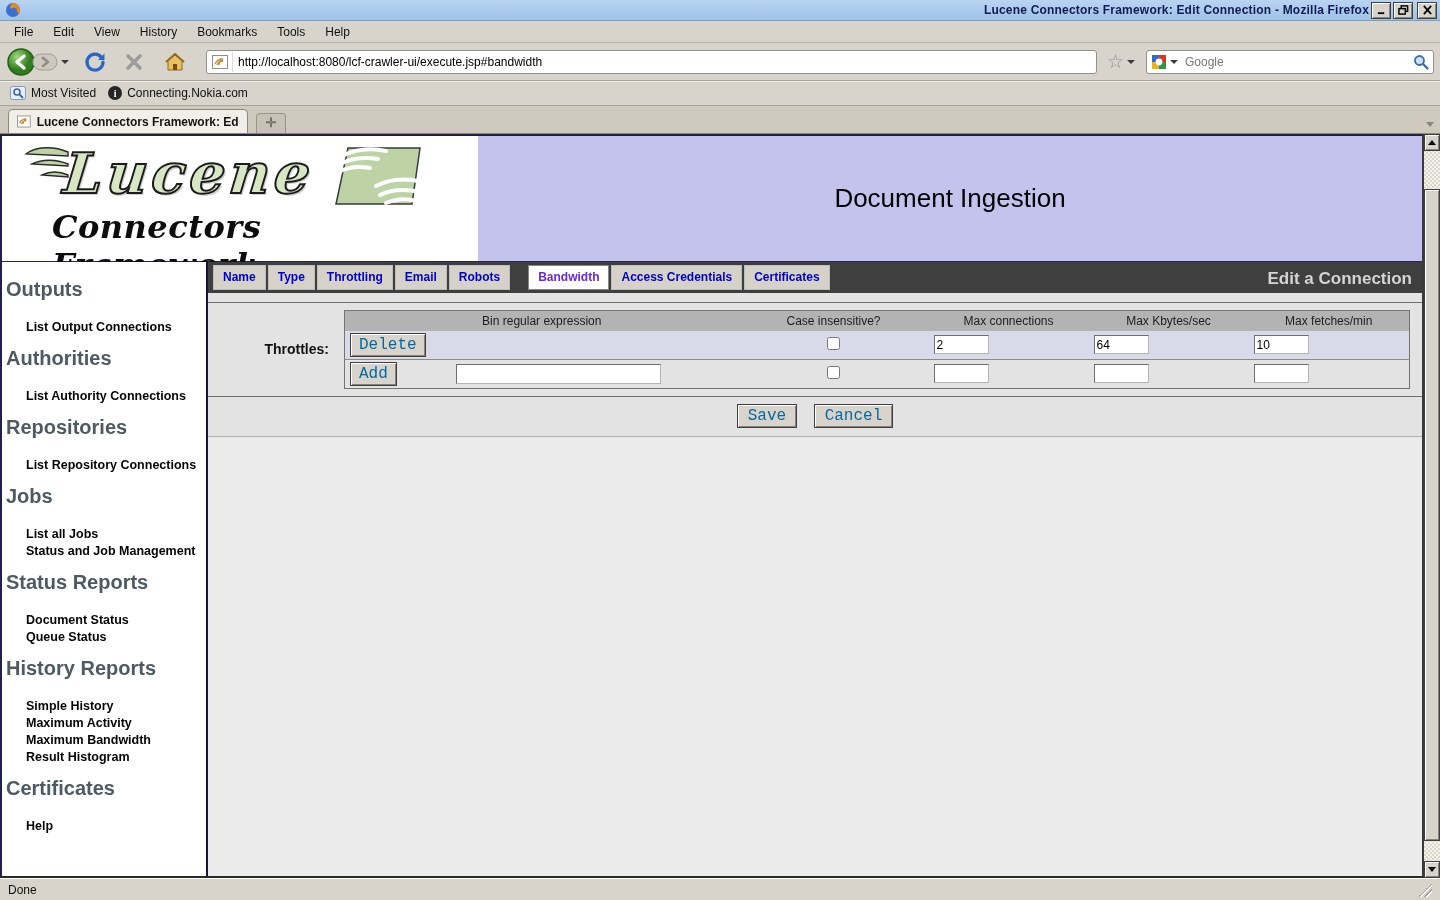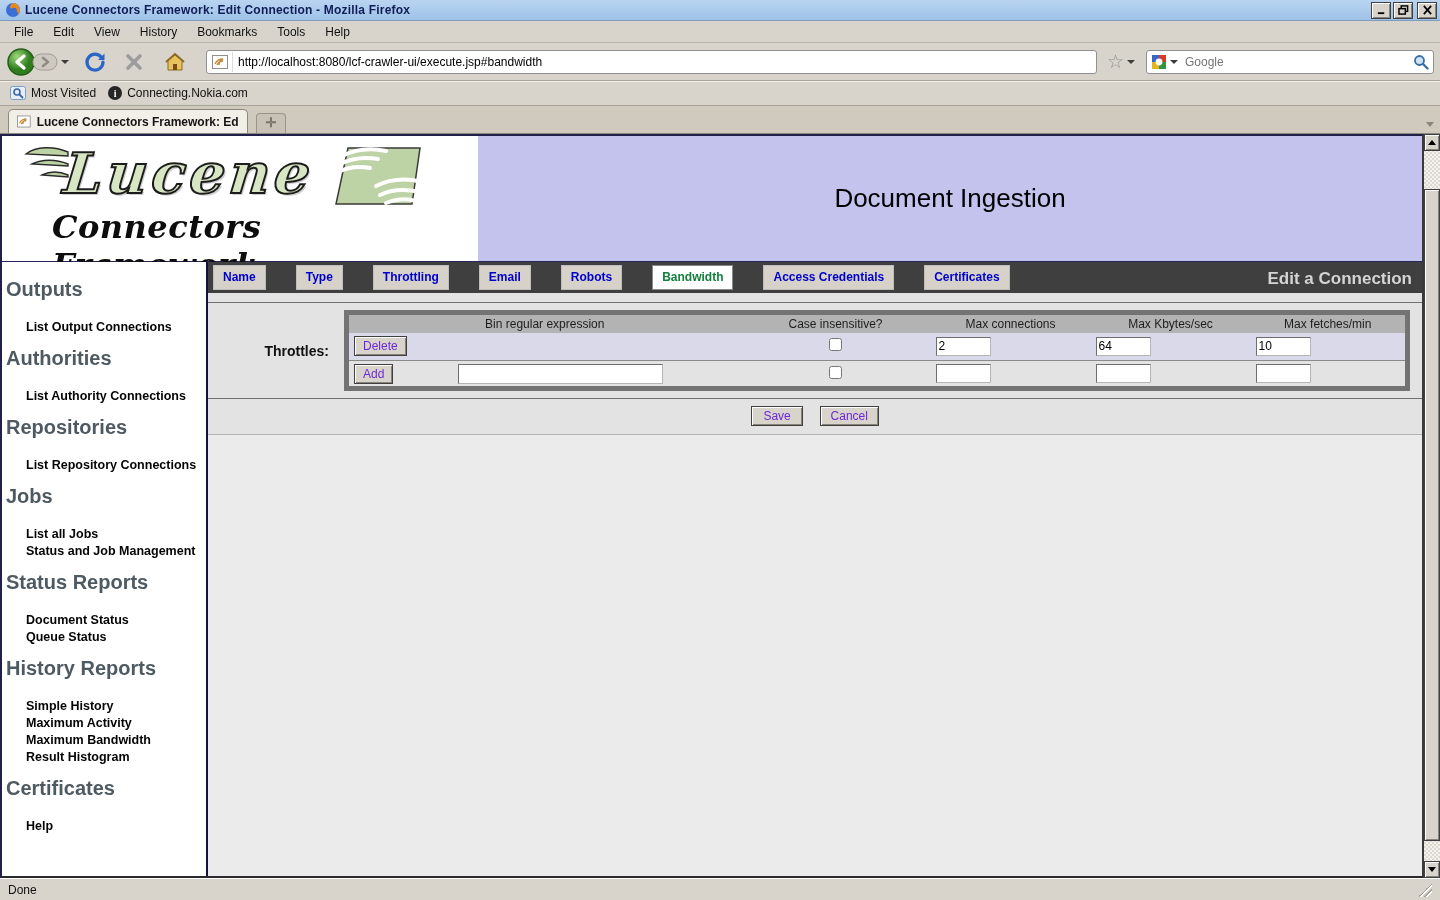--- a/index.html
+++ b/index.html
@@ -1,20 +1,20 @@
 <!DOCTYPE html>
 <html><head>
 <meta charset="utf-8">
 <style>
   * { margin:0; padding:0; box-sizing:border-box; }
   html,body { width:1440px; height:900px; overflow:hidden; }
   body { font-family:"Liberation Sans", sans-serif; background:#d8d4cc; position:relative; }
 
   
-  .titlebar { height:21px; background:linear-gradient(#b9d4f1,#9fc2e8); display:flex; align-items:center; padding:0 3px; border-bottom:1px solid #7d9cc0; }
+  .titlebar { height:21px; background:linear-gradient(#b9d4f1,#9fc2e8); display:flex; align-items:center; padding:0 3px; border-bottom:1px solid #7d9cc0;text-align:right; }
   .titlebar .fficon { width:16px; height:16px; margin:0 4px 0 2px; }
   .titlebar .wtitle { flex:1; font-size:12px; font-weight:bold; color:#101c55; letter-spacing:.2px; white-space:nowrap; overflow:hidden; }
   .winbtn { width:20px; height:17px; margin-left:2px; background:#d8d4cc; border:1px solid #404040; box-shadow:inset 1px 1px 0 #fff, inset -1px -1px 0 #8a857c; display:flex; align-items:center; justify-content:center; }
   .winbtn svg { width:11px; height:10px; }
 
   .menubar { height:22px; background:#d8d4cc; display:flex; align-items:center; padding-left:4px; border-bottom:1px solid #b9b5ac; }
   .menuitem { font-size:12px; color:#111; padding:3px 10px; }
 
   .navbar { height:38px; background:#d8d4cc; display:flex; align-items:center; padding:0 6px; border-bottom:1px solid #a8a49a; }
   .navgrp { display:flex; align-items:center; }
@@ -48,38 +48,38 @@
   .logoword { font-family:"DejaVu Serif", serif; font-style:italic; font-weight:bold; font-size:56px; line-height:62px; color:#d9e6c3; -webkit-text-stroke:2px #1c1c1c; text-shadow:2px 2px 0 #cfcfcf; letter-spacing:4px; transform:skewX(-6deg); }
   .logosub { font-family:"DejaVu Serif", serif; font-style:italic; font-weight:bold; font-size:32px; color:#0d0d0d; margin:-4px 0 0 28px; letter-spacing:.5px; }
   .bannertitle { flex:1; display:flex; align-items:center; justify-content:center; font-size:26px; font-weight:normal; color:#000; }
 
   .bodyrow { flex:1; display:flex; min-height:0; }
   .sidebar { width:206px; background:#ffffff; border-right:2px solid #14143a; padding:4px 0 0 4px; overflow:hidden; }
   .sb-h { font-size:20px; font-weight:bold; color:#4e5a62; margin:12px 0 18px 0; }
   .sb-link { display:block; font-size:12.5px; font-weight:bold; color:#050505; margin:0 0 1px 20px; line-height:16px; text-decoration:none; }
 
   .main { flex:1; display:flex; flex-direction:column; min-width:0; }
-  .tabstrip { height:31px; background:#3f3f3f; display:flex; align-items:flex-start; padding:3px 0 0 5px; position:relative; z-index:2;gap:28px; }
+  .tabstrip { height:31px; background:#3f3f3f; display:flex; align-items:flex-start; padding:3px 0 0 5px; position:relative; z-index:2; }
   .ptab { margin-right:2px; background:#d6d2ca; border:1px solid #bdbdbd; padding:4px 9px 5px; font-size:12px; font-weight:bold; white-space:nowrap; }
   .ptab a { color:#0000cc; }
-  .ptab.active { background:#fff; color:#15803d; border-color:#888; margin-bottom:-4px; }
+  .ptab.active { background:#fff; color:#6d28d9; border-color:#888; margin-bottom:-4px;margin-left:16px; }
   .cornerlabel { margin-left:auto; align-self:center; color:#d4d4d4; font-size:17px; font-weight:bold; padding-right:10px; }
 
   .content { flex:1; background:#ebebeb; overflow:hidden; }
   .formarea { background:#e3e3e3; padding-top:9px; }
   .throttle-section { border-top:1px solid #707070; border-bottom:1px solid #707070; padding:7px 6px 7px 0; display:flex; align-items:center; }
   .throttle-label { min-width:136px; text-align:right; font-size:14px; font-weight:bold; color:#111; padding-right:15px; }
-  table.tt { border-collapse:collapse; border:5px solid #737373; flex:1; margin-right:6px; table-layout:fixed; }
+  table.tt { border-collapse:collapse; border:1px solid #737373; flex:1; margin-right:6px; table-layout:fixed; }
   table.tt th { background:#b3b3b3; font-weight:normal; font-size:12px; color:#1d1d1d; height:20px; padding:1px 4px; }
   table.tt td { font-size:12px; height:28px; padding:2px 5px; vertical-align:middle; }
   tr.r0 td { background:#d9d9e9; }
   tr.r1 td { background:#e3e3e3; border-top:1px solid #8a8a8a; }
   th.al { text-align:center; }
   .cell-center { text-align:center; }
-  .btn { font-family:Liberation Sans, sans-serif; font-size:12px; color:#6d28d9; background:#d8d4cc; border:1px solid #404040; box-shadow:inset 1px 1px 0 #fff, inset -1px -1px 0 #87827a; padding:2px 10px; }
+  .btn { font-family:Liberation Mono, monospace; font-size:16px; color:#0369a1; background:#d8d4cc; border:1px solid #404040; box-shadow:inset 1px 1px 0 #fff, inset -1px -1px 0 #87827a; padding:2px 10px; }
   .btn.small { padding:2px 8px; }
   input.numfld { width:55px; height:19px; border:1px solid #6e6e6e; border-bottom-color:#b5b5b5; border-right-color:#b5b5b5; font-size:12px; padding:0 2px; font-family:"Liberation Sans",sans-serif; }
   input.regexfld { width:205px; height:20px; border:1px solid #6e6e6e; border-bottom-color:#b5b5b5; border-right-color:#b5b5b5; font-size:12px; padding:0 2px; }
   input[type=checkbox] { width:13px; height:13px; }
   .saverow { text-align:center; padding:7px 0 8px; border-bottom:1px solid #b2b2b2; }
   .saverow .btn { margin:0 6px; min-width:52px; }
 
   
   .vscroll { width:16px; height:744px; background:repeating-conic-gradient(#f4f2ec 0% 25%, #dcd8ce 0% 50%) 0 0 / 4px 4px; display:flex; flex-direction:column; }
   .sbtn { height:17px; background:#d8d4cc; border:1px solid #404040; box-shadow:inset 1px 1px 0 #fff, inset -1px -1px 0 #87827a; display:flex; align-items:center; justify-content:center; }

